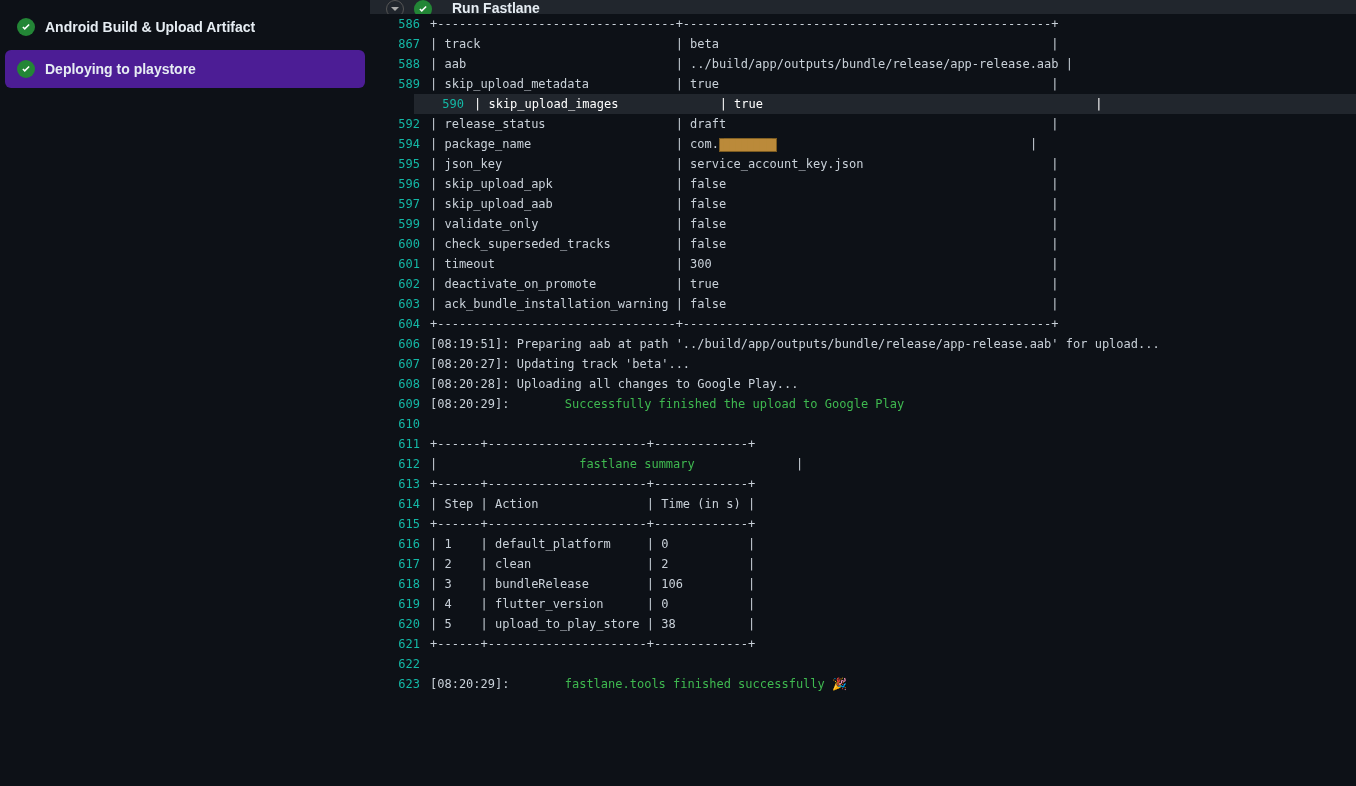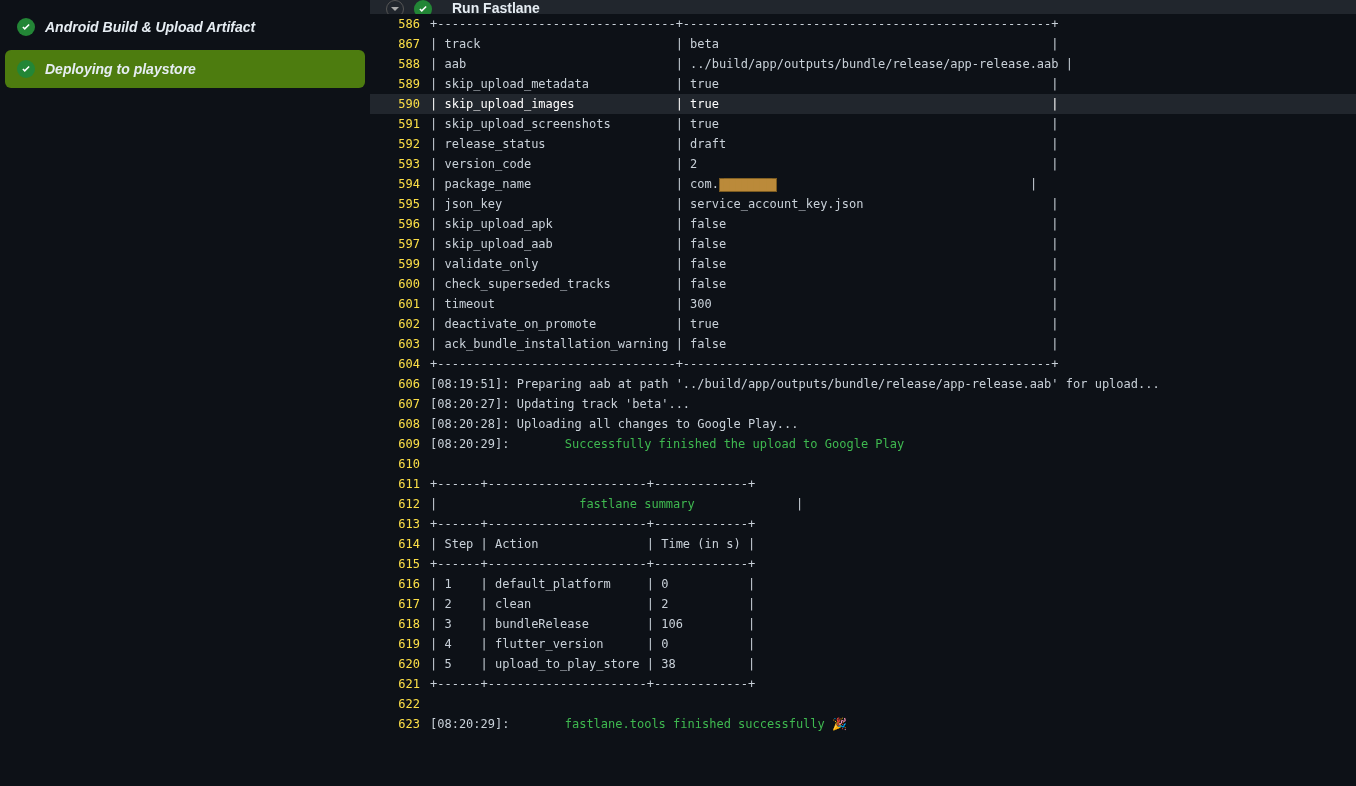--- a/index.html
+++ b/index.html
@@ -20,24 +20,23 @@
   .sidebar-item {
     display: flex;
     align-items: center;
     padding: 10px 12px;
     border-radius: 6px;
     margin-bottom: 4px;
     font-size: 14px;
     color: #e6edf3;
     font-weight: 600;
     cursor: pointer;
-    font-style: italic;
   }
   .sidebar-item.active {
-    background: #4d7c0f;
+    background: #4c1d95;
   }
   .check-icon {
     width: 18px;
     height: 18px;
     background: #238636;
     border-radius: 50%;
     display: inline-flex;
     align-items: center;
     justify-content: center;
     margin-right: 10px;
@@ -83,26 +82,27 @@
     background: #0d1117;
   }
   .log-line {
     display: flex;
     padding: 0 0 0 0;
     white-space: pre;
   }
   .log-line.hl {
     background: #21262d;
     color: #ffffff;
+    margin-left: 44px;
   }
   .line-num {
     width: 60px;
     min-width: 60px;
     text-align: right;
-    color: #fde047;
+    color: #14b8a6;
     user-select: none;
     padding-right: 10px;
   }
   .line-content {
     flex: 1;
     padding-right: 16px;
   }
   .green { color: #3fb950; margin-left: 48px; }
   .redacted {
     display: inline-block;
@@ -153,23 +153,21 @@
         </svg>
     </span>
     <span>Run Fastlane</span>
   </div>
   <div class="log-area" id="log-area">
       <div class="log-line"><span class="line-num">586</span><span class="line-content">+---------------------------------+---------------------------------------------------+</span></div>
       <div class="log-line"><span class="line-num">867</span><span class="line-content">| track                           | beta                                              |</span></div>
       <div class="log-line"><span class="line-num">588</span><span class="line-content">| aab                             | ../build/app/outputs/bundle/release/app-release.aab |</span></div>
       <div class="log-line"><span class="line-num">589</span><span class="line-content">| skip_upload_metadata            | true                                              |</span></div>
       <div class="log-line hl"><span class="line-num">590</span><span class="line-content">| skip_upload_images              | true                                              |</span></div>
-      <div class="log-line"><span class="line-num">591</span><span class="line-content">| skip_upload_screenshots         | true                                              |</span></div>
       <div class="log-line"><span class="line-num">592</span><span class="line-content">| release_status                  | draft                                             |</span></div>
-      <div class="log-line"><span class="line-num">593</span><span class="line-content">| version_code                    | 2                                                 |</span></div>
       <div class="log-line"><span class="line-num">594</span><span class="line-content">| package_name                    | com.<span class="redacted">████████</span>                                   |</span></div>
       <div class="log-line"><span class="line-num">595</span><span class="line-content">| json_key                        | service_account_key.json                          |</span></div>
       <div class="log-line"><span class="line-num">596</span><span class="line-content">| skip_upload_apk                 | false                                             |</span></div>
       <div class="log-line"><span class="line-num">597</span><span class="line-content">| skip_upload_aab                 | false                                             |</span></div>
       <div class="log-line"><span class="line-num">599</span><span class="line-content">| validate_only                   | false                                             |</span></div>
       <div class="log-line"><span class="line-num">600</span><span class="line-content">| check_superseded_tracks         | false                                             |</span></div>
       <div class="log-line"><span class="line-num">601</span><span class="line-content">| timeout                         | 300                                               |</span></div>
       <div class="log-line"><span class="line-num">602</span><span class="line-content">| deactivate_on_promote           | true                                              |</span></div>
       <div class="log-line"><span class="line-num">603</span><span class="line-content">| ack_bundle_installation_warning | false                                             |</span></div>
       <div class="log-line"><span class="line-num">604</span><span class="line-content">+---------------------------------+---------------------------------------------------+</span></div>

